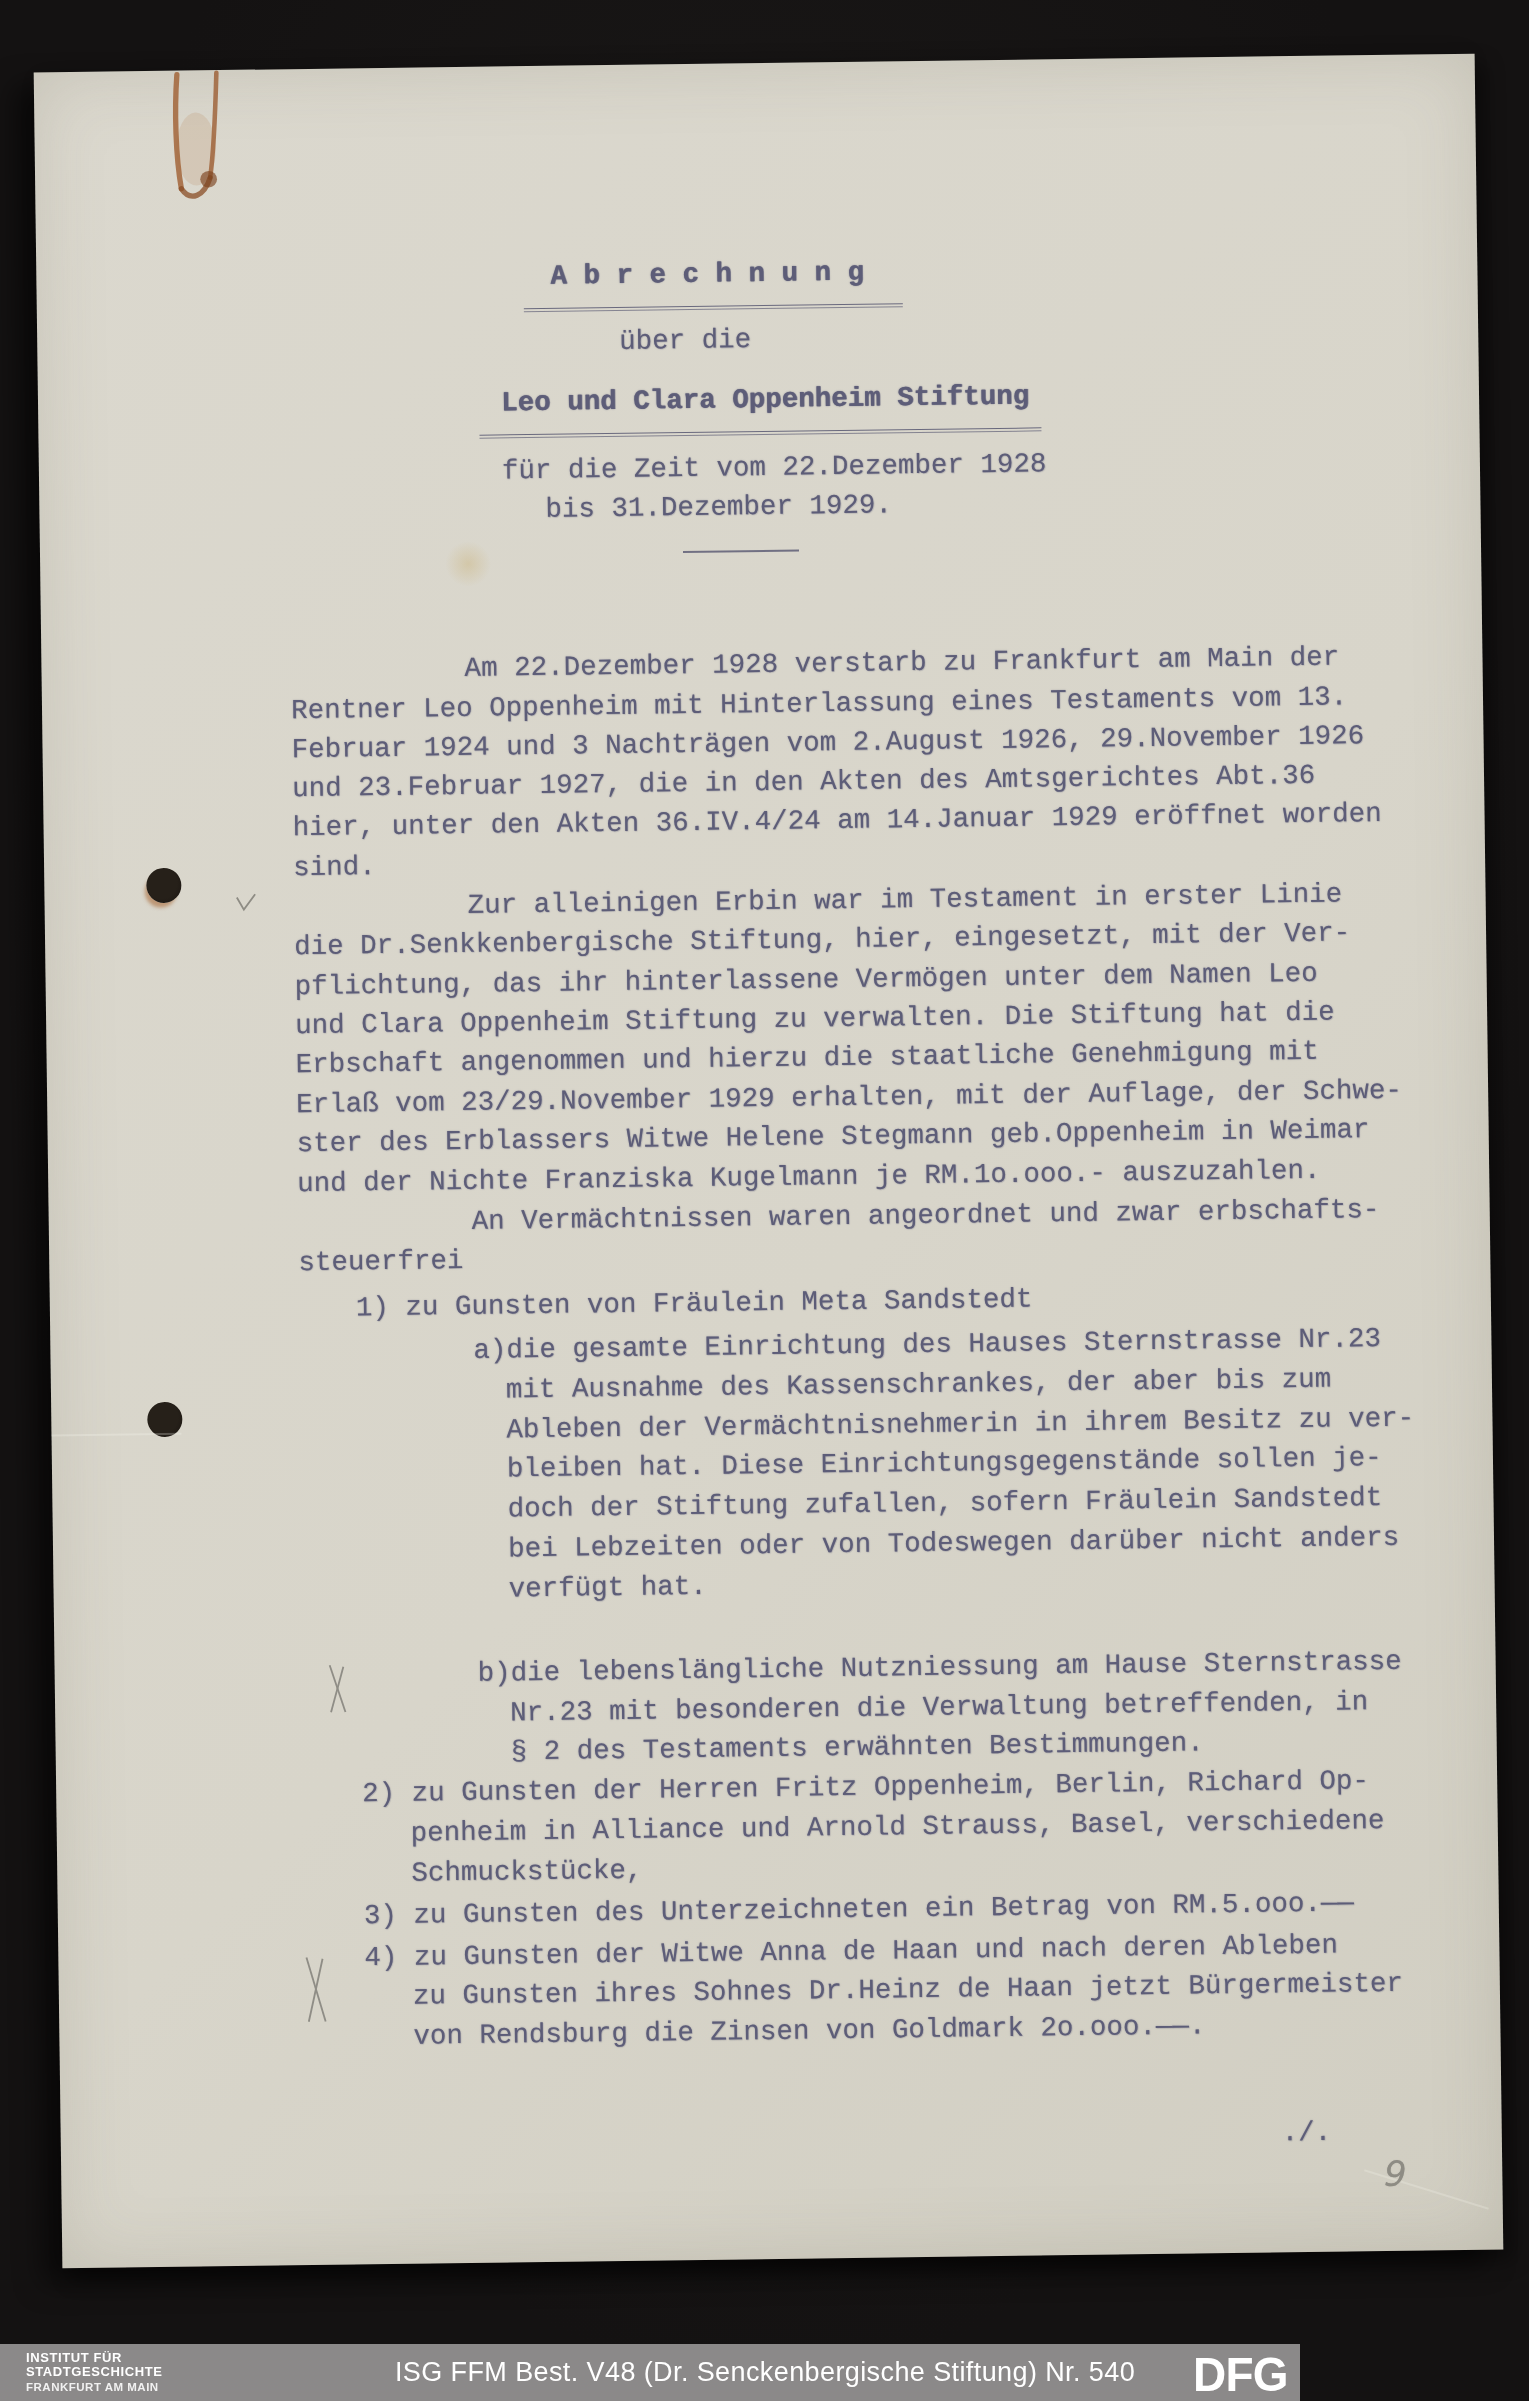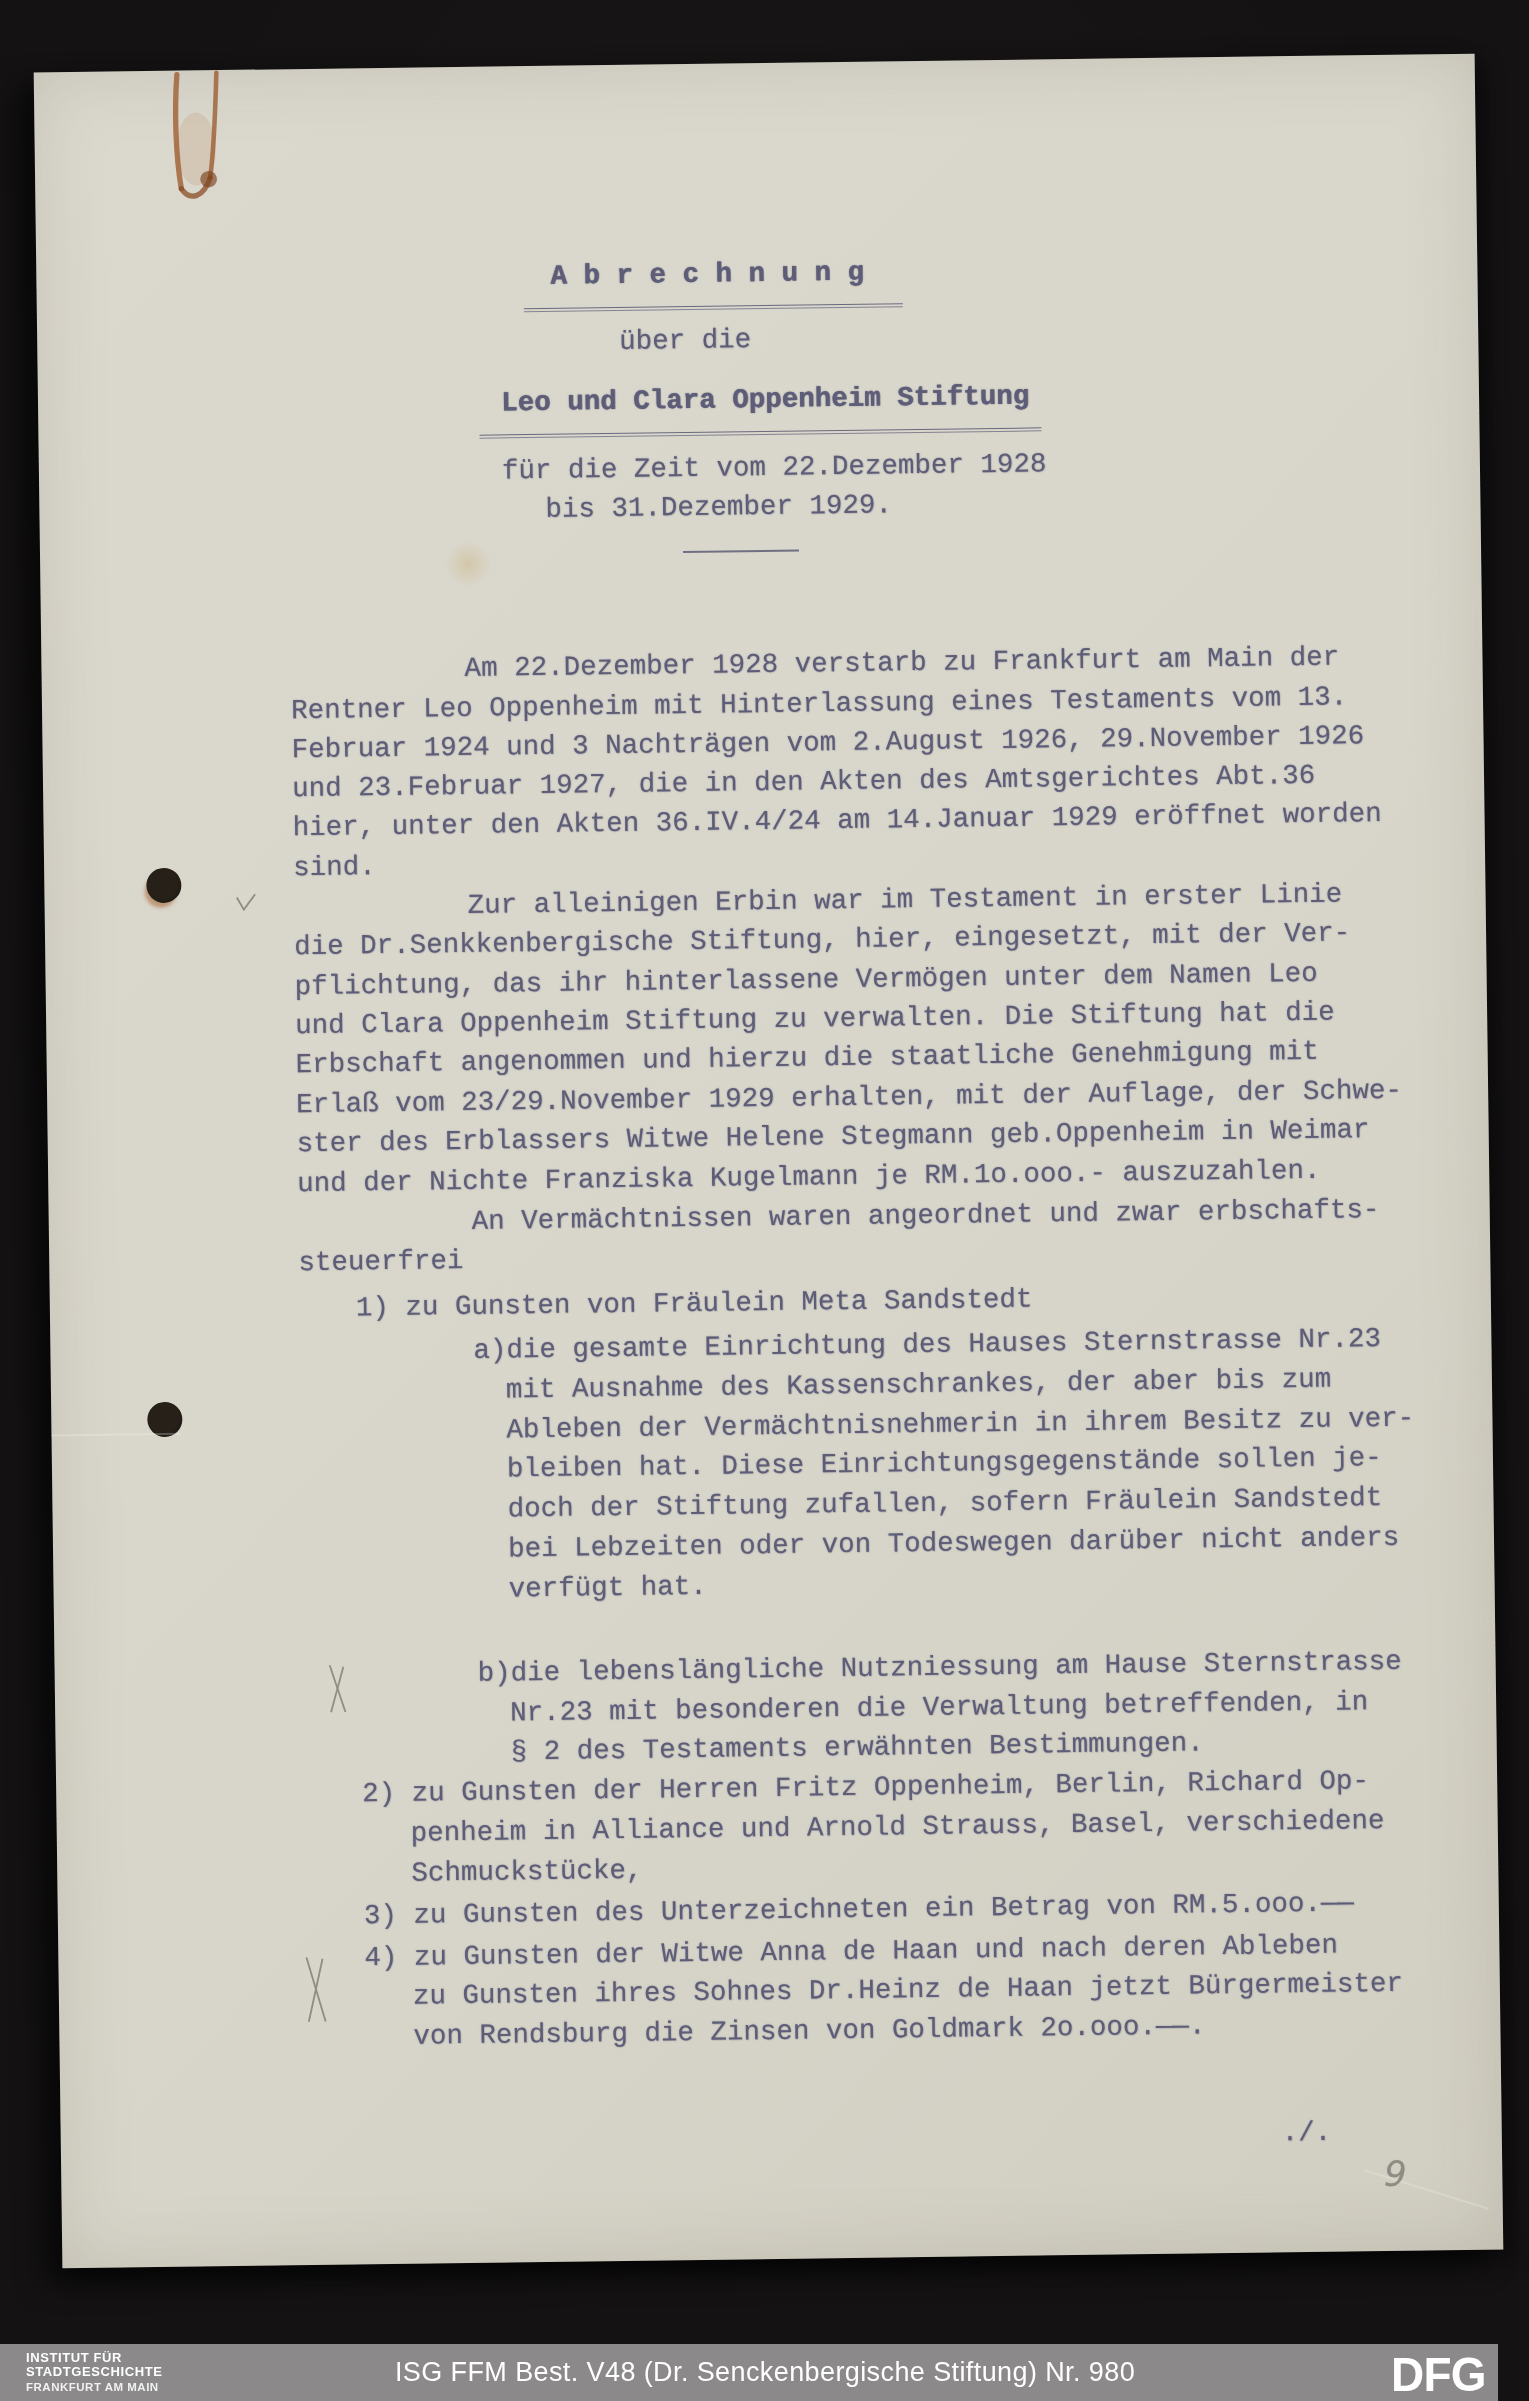--- a/index.html
+++ b/index.html
@@ -20,21 +20,21 @@
   .rule.single{border-bottom:none;border-top:2.3px solid rgba(86,86,112,0.8);height:0;}
   .hole{position:absolute;width:35px;height:35px;border-radius:50%;
     background:radial-gradient(circle at 45% 45%, #262019 55%, #18130f 100%);}
   .hole.rust{box-shadow:-3.1px 6.1px 3.8px -1.5px rgba(166,98,45,0.55);}
   .crease{position:absolute;background:rgba(252,250,242,0.5);}
   .stain{position:absolute;border-radius:50%;
     background:radial-gradient(circle,rgba(196,164,88,0.30) 0%,rgba(196,164,88,0) 70%);}
   .pencil{position:absolute;font-family:"DejaVu Sans",sans-serif;color:#8e8c84;}
   .pagenum{font-size:35px;font-style:italic;transform:rotate(3deg);
     text-shadow:0 0 0.8px rgba(140,138,130,0.6);}
-  .footer{position:absolute;left:0;bottom:0;width:1458px;height:57px;background:#8b8989;padding-left:40px;}
+  .footer{position:absolute;left:0;bottom:0;width:1300px;height:57px;background:#8b8989;}
   .inst{position:absolute;left:26px;top:6.9px;color:#ffffff;
     font-family:"Liberation Sans",sans-serif;line-height:14.5px;}
   .inst .l1,.inst .l2{font-weight:bold;font-size:13px;letter-spacing:0.6px;}
   .inst .l3{font-weight:bold;font-size:11.5px;letter-spacing:0.5px;color:rgba(255,255,255,0.88);}
   .ref{position:absolute;left:0;top:0;width:1530px;height:57px;
     display:flex;align-items:center;justify-content:center;
     font-family:"Liberation Sans",sans-serif;font-size:27px;color:#ffffff;letter-spacing:0.4px;}
   .dfg{position:absolute;right:12.2px;top:3.1px;color:#ffffff;
     font-family:"Liberation Sans",sans-serif;font-weight:bold;font-size:46px;
     letter-spacing:-0.8px;transform:scaleY(1.04);}
@@ -131,18 +131,18 @@
     <div class="pencil pagenum" style="left:1323px;top:2099px;">9</div>
 
   </div>
 
   <div class="footer">
     <div class="inst">
       <div class="l1">INSTITUT FÜR</div>
       <div class="l2">STADTGESCHICHTE</div>
       <div class="l3">FRANKFURT AM MAIN</div>
     </div>
-    <div class="ref">ISG FFM Best. V48 (Dr. Senckenbergische Stiftung) Nr. 980</div>
+    <div class="ref">ISG FFM Best. V48 (Dr. Senckenbergische Stiftung) Nr. 540</div>
     <div class="dfg">DFG</div>
   </div>
 
 </div>
 
 
 </body></html>

